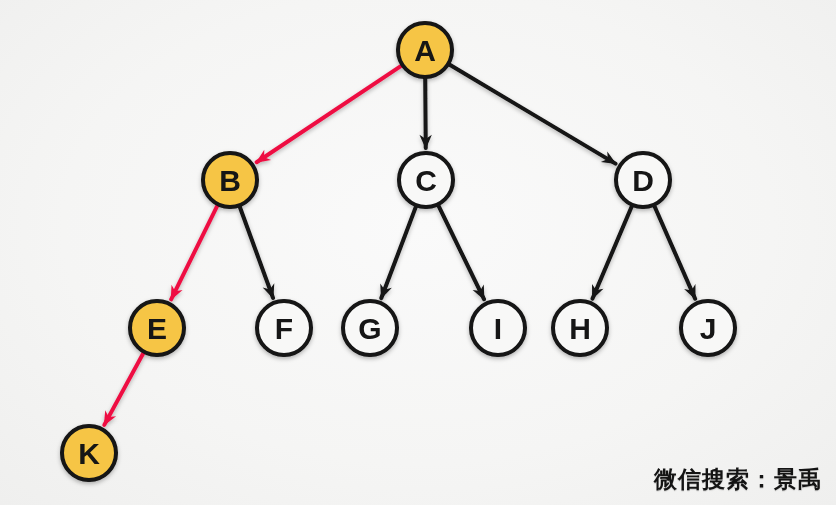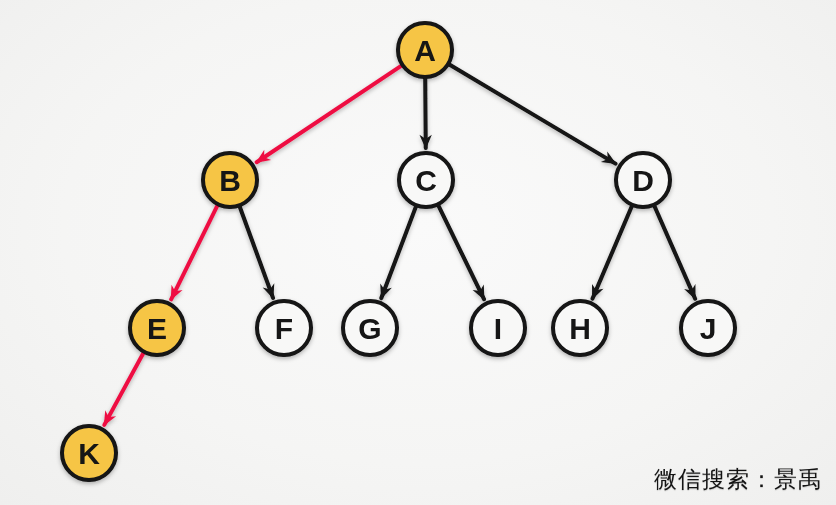--- a/index.html
+++ b/index.html
@@ -18,21 +18,21 @@
     position: absolute;
     left: 0;
     top: 0;
     display: block;
   }
   .watermark {
     position: absolute;
     right: 14px;
     bottom: 10px;
     font-size: 23px;
-    font-weight: 400;
+    font-weight: 700;
     color: #141414;
     letter-spacing: 1px;
     white-space: nowrap;
     text-shadow: 0 1px 1px rgba(0,0,0,0.15);
   }
   .node-label {
     font-family: "Liberation Sans", "DejaVu Sans", sans-serif;
     font-weight: 700;
     pointer-events: none;
   }

